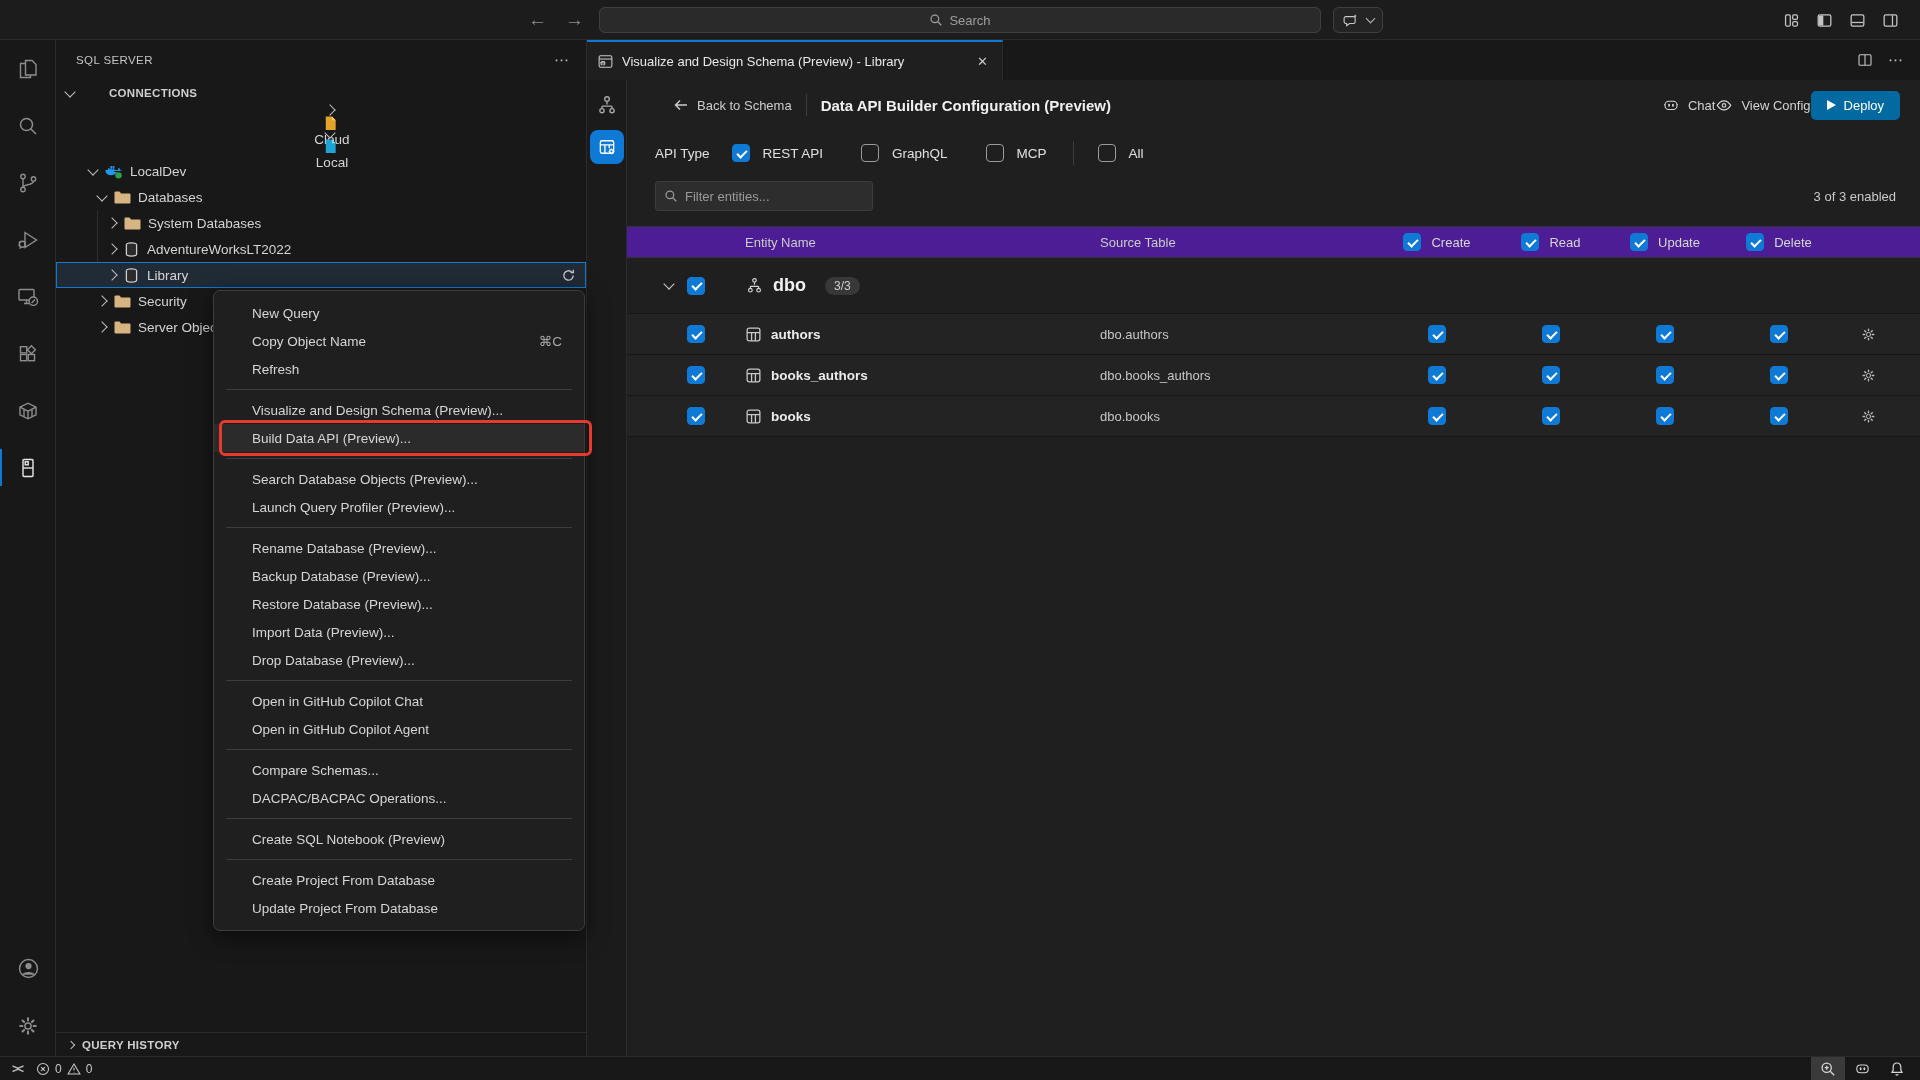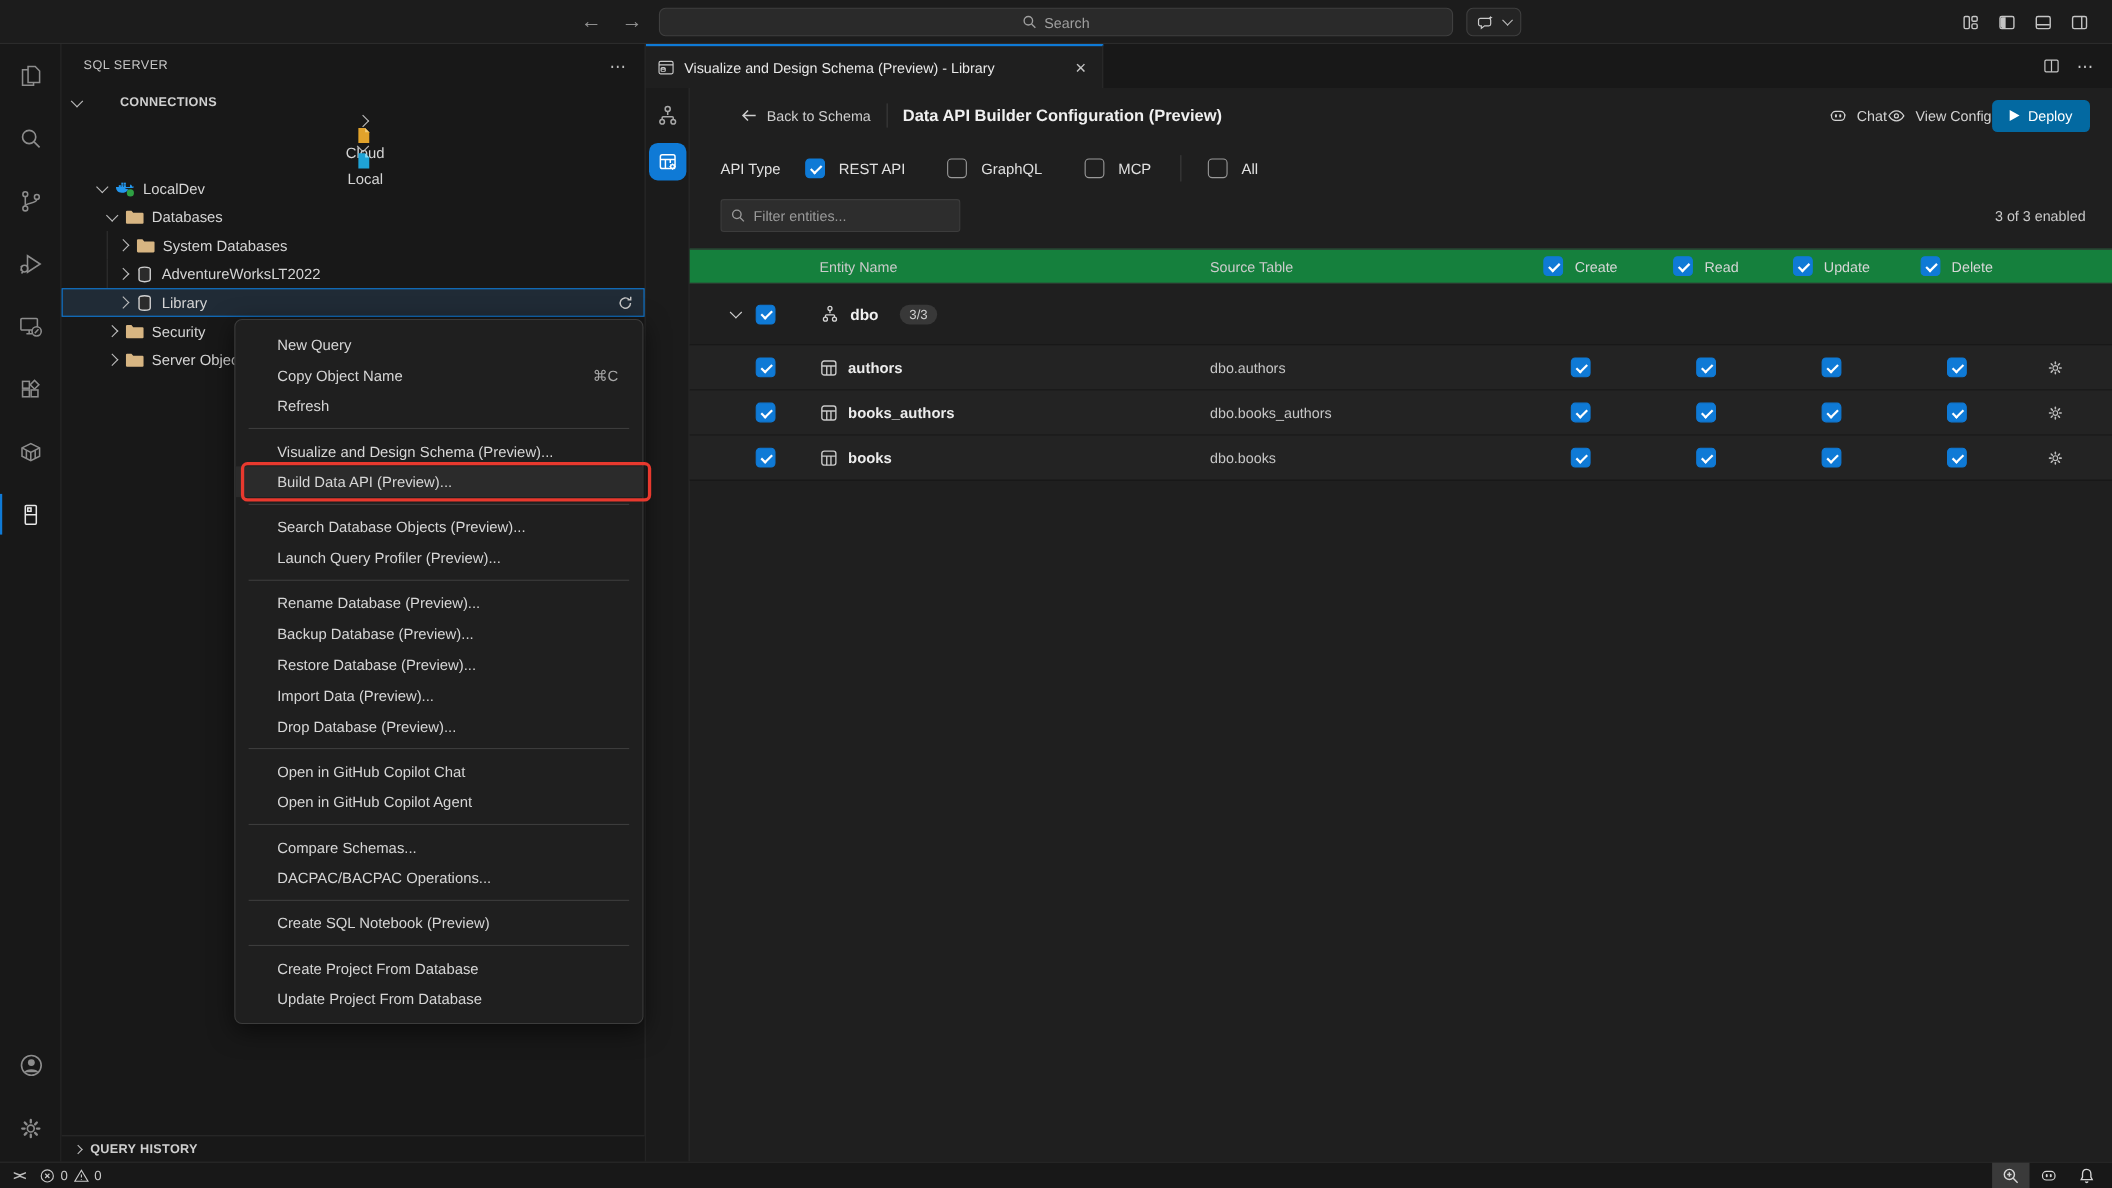--- a/index.html
+++ b/index.html
@@ -104,27 +104,27 @@
   .filter-box { width:218px; height:30px; background:#2d2d2d; border:1px solid #3c3c3c; border-radius:3px;
                 display:flex; align-items:center; padding:0 8px; gap:7px; }
   .filter-box input { flex:1; background:transparent; border:none; outline:none; color:#ffffff; font-size:13px;
                       font-family:"Liberation Sans", sans-serif; }
   .filter-box input::placeholder { color:#9a9a9a; }
   .enabled-summary { margin-left:auto; color:#c9c9c9; font-size:13px; }
 
   .dab-table { margin-top:14px; font-size:13px; }
   .grid { display:grid; grid-template-columns:36px 46px 1fr 320px 114px 114px 114px 114px 64px;
           align-items:center; padding:0 20px 0 24px; }
-  .thead { height:32px; background:#15803d; border-top:1px solid #333; border-bottom:1px solid #333; color:#cbcbcb; }
+  .thead { height:32px; background:#4c1d95; border-top:1px solid #333; border-bottom:1px solid #333; color:#cbcbcb; }
   .cell-entity { padding-left:12px; display:flex; align-items:center; gap:9px; }
   .cell-source { padding-left:40px; color:#c6c6c6; }
   .cell-perm { display:flex; align-items:center; justify-content:center; gap:10px; color:#d6d6d6; }
   .cell-gear { display:flex; justify-content:center; }
   .group-row { height:56px; background:#1f1f1f; border-bottom:1px solid #161616; }
-  .group-name { font-weight:700; font-size:14px; color:#f2f2f2; }
+  .group-name { font-weight:700; font-size:18px; color:#f2f2f2; }
   .badge { background:#383838; border-radius:9px; padding:2px 9px; font-size:12px; color:#cfcfcf; margin-left:10px; }
   .erow { height:41px; background:#232323; border-bottom:1px solid #161616; }
   .ename { font-weight:700; font-size:13.5px; color:#ececec; }
   .gchev { width:8px; height:8px; border-right:1.4px solid #cfcfcf; border-bottom:1.4px solid #cfcfcf;
            transform:rotate(45deg); margin:-3px auto 0 14px; }
 
   
   .ctx { position:absolute; left:213px; top:290px; width:372px; background:#1f1f1f;
          border:1px solid #3c3c3c; border-radius:7px; box-shadow:0 6px 22px rgba(0,0,0,.55);
          padding:8px 0; z-index:100; font-size:13.5px; color:#d6d6d6; }

